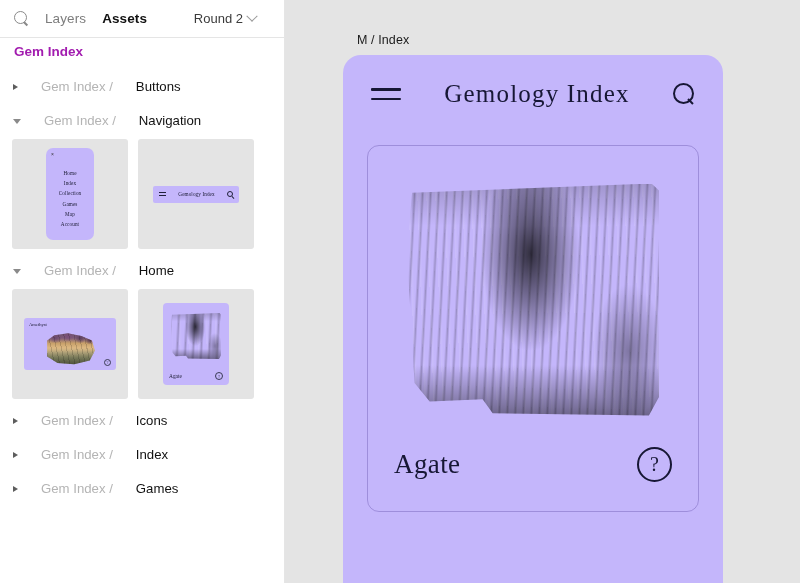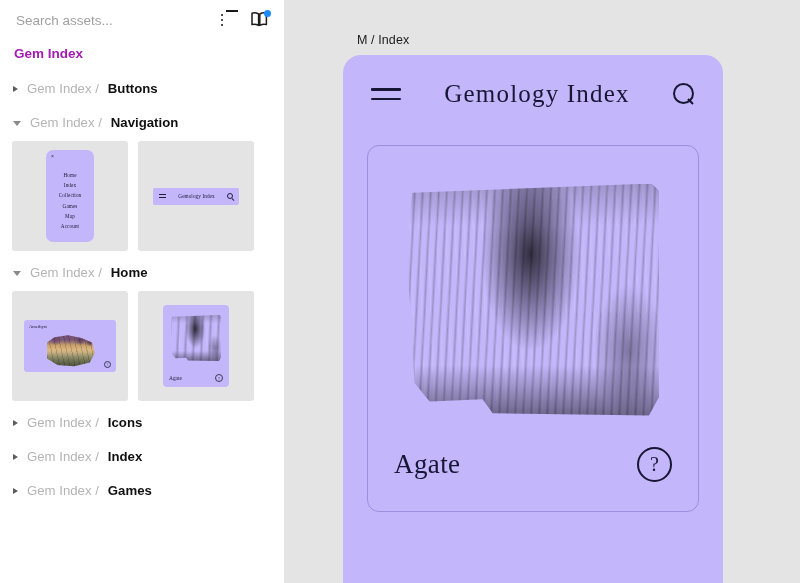--- a/index.html
+++ b/index.html
@@ -85,35 +85,35 @@
     border-radius: 50%; background: #1a8cff;
   }
 
   .sb-title {
     padding: 6px 14px 10px; font-size: 13.5px; font-weight: 700; color: #a21caf;
   }
 
   .sb-scroll { flex: 1; overflow: hidden; position: relative; }
 
   .grp-head {
-    display: flex; align-items: center; gap: 9px;
+    display: flex; align-items: center; gap: 23px;
     padding: 10px 14px 9px 12px; cursor: pointer;
   }
   .tri {
     width: 0; height: 0; flex: none;
     border-left: 5px solid #5d5d5d; border-top: 3.6px solid transparent;
     border-bottom: 3.6px solid transparent; margin-left: 1px;
   }
   .tri.open {
     border-left: 4.3px solid transparent; border-right: 4.3px solid transparent;
     border-top: 5px solid #8a8a8a; border-bottom: 0;
     margin-top: 2px;
   }
   .grp-path { font-size: 13.2px; color: #b4b4b4; }
-  .grp-name { font-size: 13.2px; color: #111; font-weight: 700; }
+  .grp-name { font-size: 13.2px; color: #111; font-weight: 400; }
 
   .thumbs { display: flex; gap: 10px; padding: 2px 12px 4px; }
   .thumb {
     width: 116px; height: 110px; background: #e4e4e4; border-radius: 3px;
     display: flex; align-items: center; justify-content: center;
     overflow: hidden; cursor: pointer;
   }
 
   
   .mini-menu {
@@ -328,39 +328,30 @@
     cursor: pointer;
   }
 </style>
 </head>
 <body>
 
 <div id="app">
 
   <aside class="sidebar">
 
-
-    <div class="sb-searchrow">
-      <input class="sb-searchinput" type="text" placeholder="Search assets..." style="">
-      <div class="icon-btn ico-list">
-        <b></b>
-          <b></b>
-          <b></b>
-          <i></i>
-          <i></i>
-          <i></i>
-      </div>
-      <div class="icon-btn ico-book">
-        <svg width="19" height="17" viewBox="0 0 19 17" fill="none">
-          <path d="M2 2.2 C2 2.2 5.2 1.2 8.6 3.0 L8.6 14.4 C5.2 12.6 2 13.6 2 13.6 Z" stroke="#1a1a1a" stroke-width="1.5" stroke-linejoin="round" fill="none"></path>
-          <path d="M16.4 2.2 C16.4 2.2 13.2 1.2 9.8 3.0 L9.8 14.4 C13.2 12.6 16.4 13.6 16.4 13.6 Z" stroke="#1a1a1a" stroke-width="1.5" stroke-linejoin="round" fill="none"></path>
-        </svg>
-        <span class="dot"></span>
+    <div class="sb-tabs">
+      <div class="sb-search-icon"></div>
+      <div class="sb-tab">Layers</div>
+      <div class="sb-tab active">Assets</div>
+      <div class="sb-round">
+        <span>Round 2</span>
+        <span class="chev"></span>
       </div>
     </div>
+
 
     <div class="sb-title">Gem Index</div>
 
     <div class="sb-scroll">
 
       <div class="grp-head">
         <span class="tri"></span>
         <span class="grp-path">Gem Index /</span>
         <span class="grp-name">Buttons</span>
       </div>

